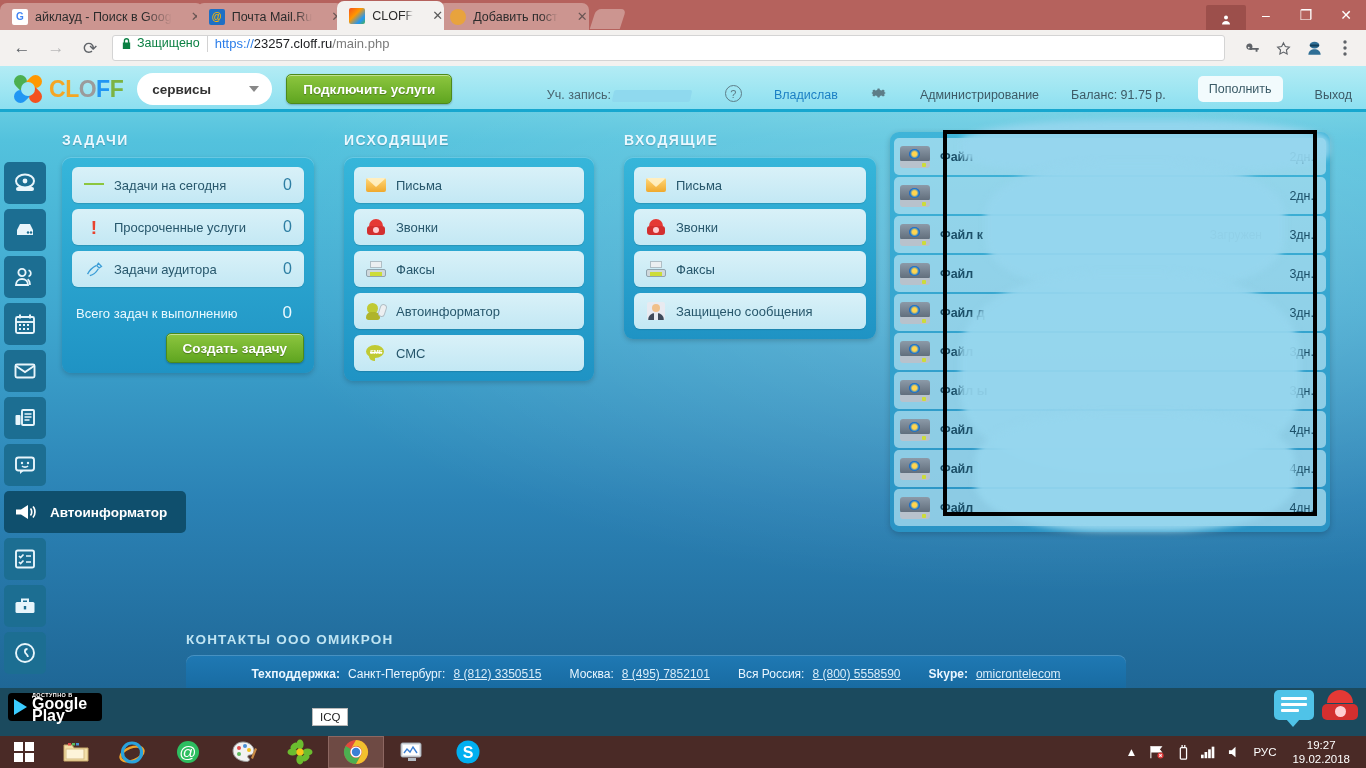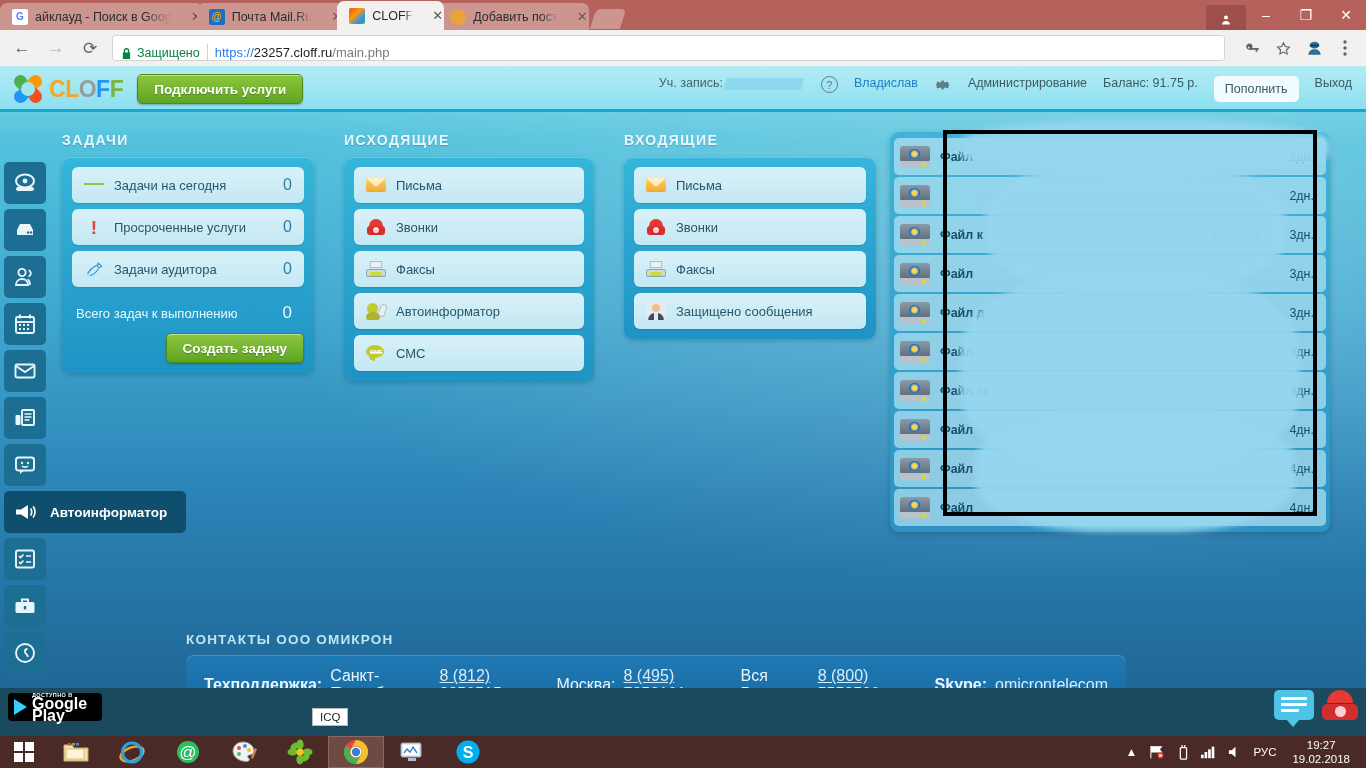--- a/index.html
+++ b/index.html
@@ -51,21 +51,21 @@
 
   .omnibar {
     position:absolute; left:0; top:30px; width:1366px; height:36px;
     background:#f3f1ef; display:flex; align-items:center; padding:0 10px; gap:10px;
   }
   .navbtn { width:24px; height:24px; display:flex; align-items:center; justify-content:center;
     color:#5f6368; font-size:17px; }
   .navbtn.dim { color:#b8b8b8; }
   .urlbox {
     flex:1; height:26px; background:#fff; border:1px solid #d4d4d4; border-radius:3px;
-    display:flex; align-items:flex-end; padding:0 8px; gap:7px; font-size:13px;
+    display:flex; align-items:flex-start; padding:0 8px; gap:7px; font-size:13px;
   }
   .secure { color:#0b8043; display:flex; align-items:center; gap:5px; font-size:12.5px;}
   .sep { width:1px; height:16px; background:#d2d2d2; }
   .url-scheme { color:#2b7de9; }
   .url-host { color:#202124; }
   .url-path { color:#7b7b7b;margin-top:44px; }
   .ombtns { display:flex; align-items:center; gap:9px; padding-left:6px; }
   .ombtns .ib { width:22px;height:22px;display:flex;align-items:center;justify-content:center;color:#5f6368;font-size:15px;}
 
   
@@ -102,21 +102,21 @@
     display:flex; align-items:center; justify-content:space-between;
     padding:0 13px 0 15px; font-size:13.5px; font-weight:bold; color:#333;
   }
   .caret { width:0;height:0;border-left:5px solid transparent;border-right:5px solid transparent;border-top:6px solid #888; }
   .btn-green {
     height:30px; padding:0 16px; border-radius:5px; color:#fff; font-weight:bold; font-size:13.5px;
     background:linear-gradient(180deg,#8dc63f 0%,#5fa520 100%);
     border:1px solid #4d8a1a; box-shadow:inset 0 1px 0 rgba(255,255,255,.45), 0 1px 2px rgba(0,0,0,.25);
     display:flex; align-items:center; text-shadow:0 1px 1px rgba(0,0,0,.3);
   }
-  .topright { margin-left:auto; display:flex; align-items:flex-start; gap:16px; font-size:12.5px; color:#3d5a66; }
+  .topright { margin-left:auto; display:flex; align-items:flex-end; gap:32px; font-size:12.5px; color:#3d5a66; }
   .topright .lbl { color:#49646f; }
   .acct-redact { display:inline-block; width:78px; height:12px; background:#8fd9ee; border-radius:2px;
      transform:skewX(-12deg); margin:0 2px; vertical-align:middle; }
   .qmark { width:17px;height:17px;border:1.6px solid #5d7d88;border-radius:50%;
      display:flex;align-items:center;justify-content:center;font-size:11px;color:#5d7d88;}
   .link-blue { color:#1b7fc4; }
   .gear { width:18px;height:18px;position:relative;color:#5d7d88;font-size:17px;line-height:17px;}
   .btn-white { background:#f2fbfd;border-radius:5px;padding:6px 11px;color:#3a5a66;font-size:12.5px; }
 
   .content { position:relative; padding:14px 0 0 0; z-index:2; }
@@ -213,21 +213,21 @@
     position:absolute; pointer-events:none; z-index:9;
     border:4px solid #000;
   }
   .paintblob { position:absolute; pointer-events:none; z-index:8;
     background:rgba(150,214,238,.92); filter:blur(3px); border-radius:40%; }
 
   
   .contacts { position:absolute; left:186px; top:520px; width:940px; z-index:3; }
   .contacts .ctitle { color:#bfe4f2; font-size:13.5px; font-weight:bold; letter-spacing:1.2px; margin-bottom:8px; }
   .cbox { background:linear-gradient(180deg,#1f79b4 0%,#17699f 100%); border-radius:8px; padding:12px 18px;
-    box-shadow:inset 0 1px 0 rgba(255,255,255,.18); color:#eaf6ff; font-size:16px; }
+    box-shadow:inset 0 1px 0 rgba(255,255,255,.18); color:#eaf6ff; font-size:12px; }
   .cline { display:flex; align-items:center; justify-content:center; gap:8px; flex-wrap:nowrap; margin-bottom:9px; }
   .cline:last-child { margin-bottom:0; }
   .cline b { font-weight:bold; }
   .cline a { color:#d7ecf9; }
   .cgap { width:12px; }
 
   
   .desktop { position:absolute; left:0; top:688px; width:1366px; height:48px; background:#1b4a5e; }
   .gplay {
     position:absolute; left:8px; top:693px; width:94px; height:28px; background:#000; border-radius:4px;
@@ -346,20 +346,24 @@
     <div class="topbar">
       <div class="logo">
         <span class="mark">
             <i></i>
             <i></i>
             <i></i>
             <i></i>
             <u></u>
           </span>
         <span class="word"><s>C</s><s>L</s><s>O</s><s>F</s><s>F</s></span>
+      </div>
+      <div class="services-select">
+        <span>сервисы</span>
+        <span class="caret"></span>
       </div>
       <div class="btn-green">Подключить услуги</div>
 
       <div class="topright">
         <span class="lbl"><span>Уч. запись:</span><span class="acct-redact"></span></span>
         <span class="qmark">?</span>
         <span class="link-blue">Владислав</span>
         <span class="gear">
           <svg width="18" height="18" viewBox="0 0 24 24" fill="#5d7d88">
               <path d="M12 8a4 4 0 100 8 4 4 0 000-8zm9 4l-2-1.2.4-2.3-2.1-1.2-1.8 1.5-2.2-.9L12.6 6h-2.4l-.7 2-2.2.8L5.5 7.3 3.4 8.5l.4 2.3L2 12l1.8 1.2-.4 2.3 2.1 1.2 1.8-1.5 2.2.9.7 2h2.4l.7-2 2.2-.9 1.8 1.5 2.1-1.2-.4-2.3z"></path>

